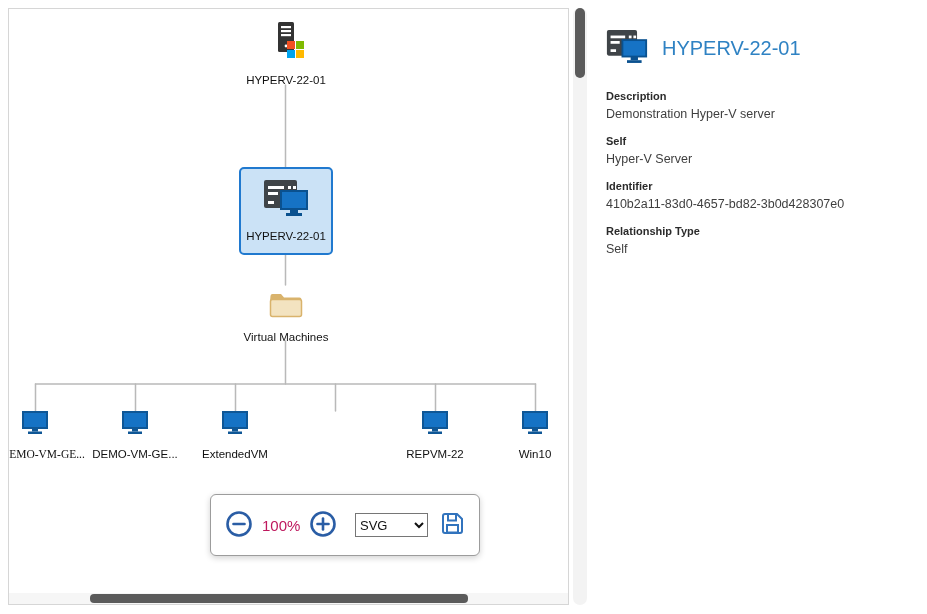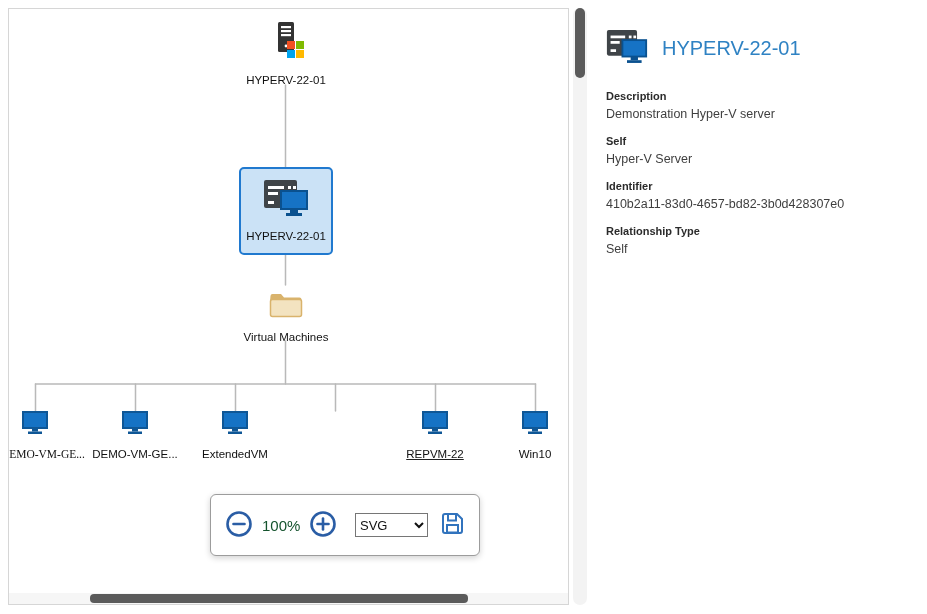--- a/index.html
+++ b/index.html
@@ -26,32 +26,32 @@
   .selected-node {
     position:absolute; left:230px; top:158px; width:94px; height:88px;
     background:#cbe2f6; border:2px solid #2079cf; border-radius:5px;
     display:flex; flex-direction:column; align-items:center; padding-top:9px;
     cursor:pointer;
   }
   .selected-node .node-label { margin-top:8px; }
 
   .vm-node { top:402px; width:110px; }
   .vm-0 { left:-29px; } .vm-1 { left:71px; } .vm-2 { left:171px; }
-  .vm-3 { left:271px; } .vm-4 { left:371px;text-decoration:underline; } .vm-5 { left:471px; }
+  .vm-3 { left:271px; } .vm-4 { left:371px; } .vm-5 { left:471px; }
   .vm-0 .node-label { margin-left:24px;font-family:Liberation Serif, serif; }
 
   
   .zoom-toolbar {
     position:absolute; left:201px; top:485px; width:270px; height:62px;
     background:#fff; border:1px solid #9c9c9c; border-radius:6px;
     box-shadow:0 2px 6px rgba(0,0,0,.18);
     display:flex; align-items:center; padding:0 14px;
   }
   .tool-btn { background:none; border:none; padding:0; cursor:pointer; display:flex; align-items:center; }
-  .zoom-level { font-size:15px; color:#14532d; margin:0 9px; min-width:38px; }
+  .zoom-level { font-size:15px; color:#be185d; margin:0 9px; min-width:38px; }
   .export-select {
     width:74px; height:24px; font-size:13px; font-family:"Liberation Sans", sans-serif;
     margin:0 12px 0 18px; border:1px solid #767676; background:#fff; color:#111;
   }
 
   
   .h-scrollbar {
     position:absolute; left:0; bottom:0; width:100%; height:11px; background:#f6f6f6;
   }
   .h-thumb {

